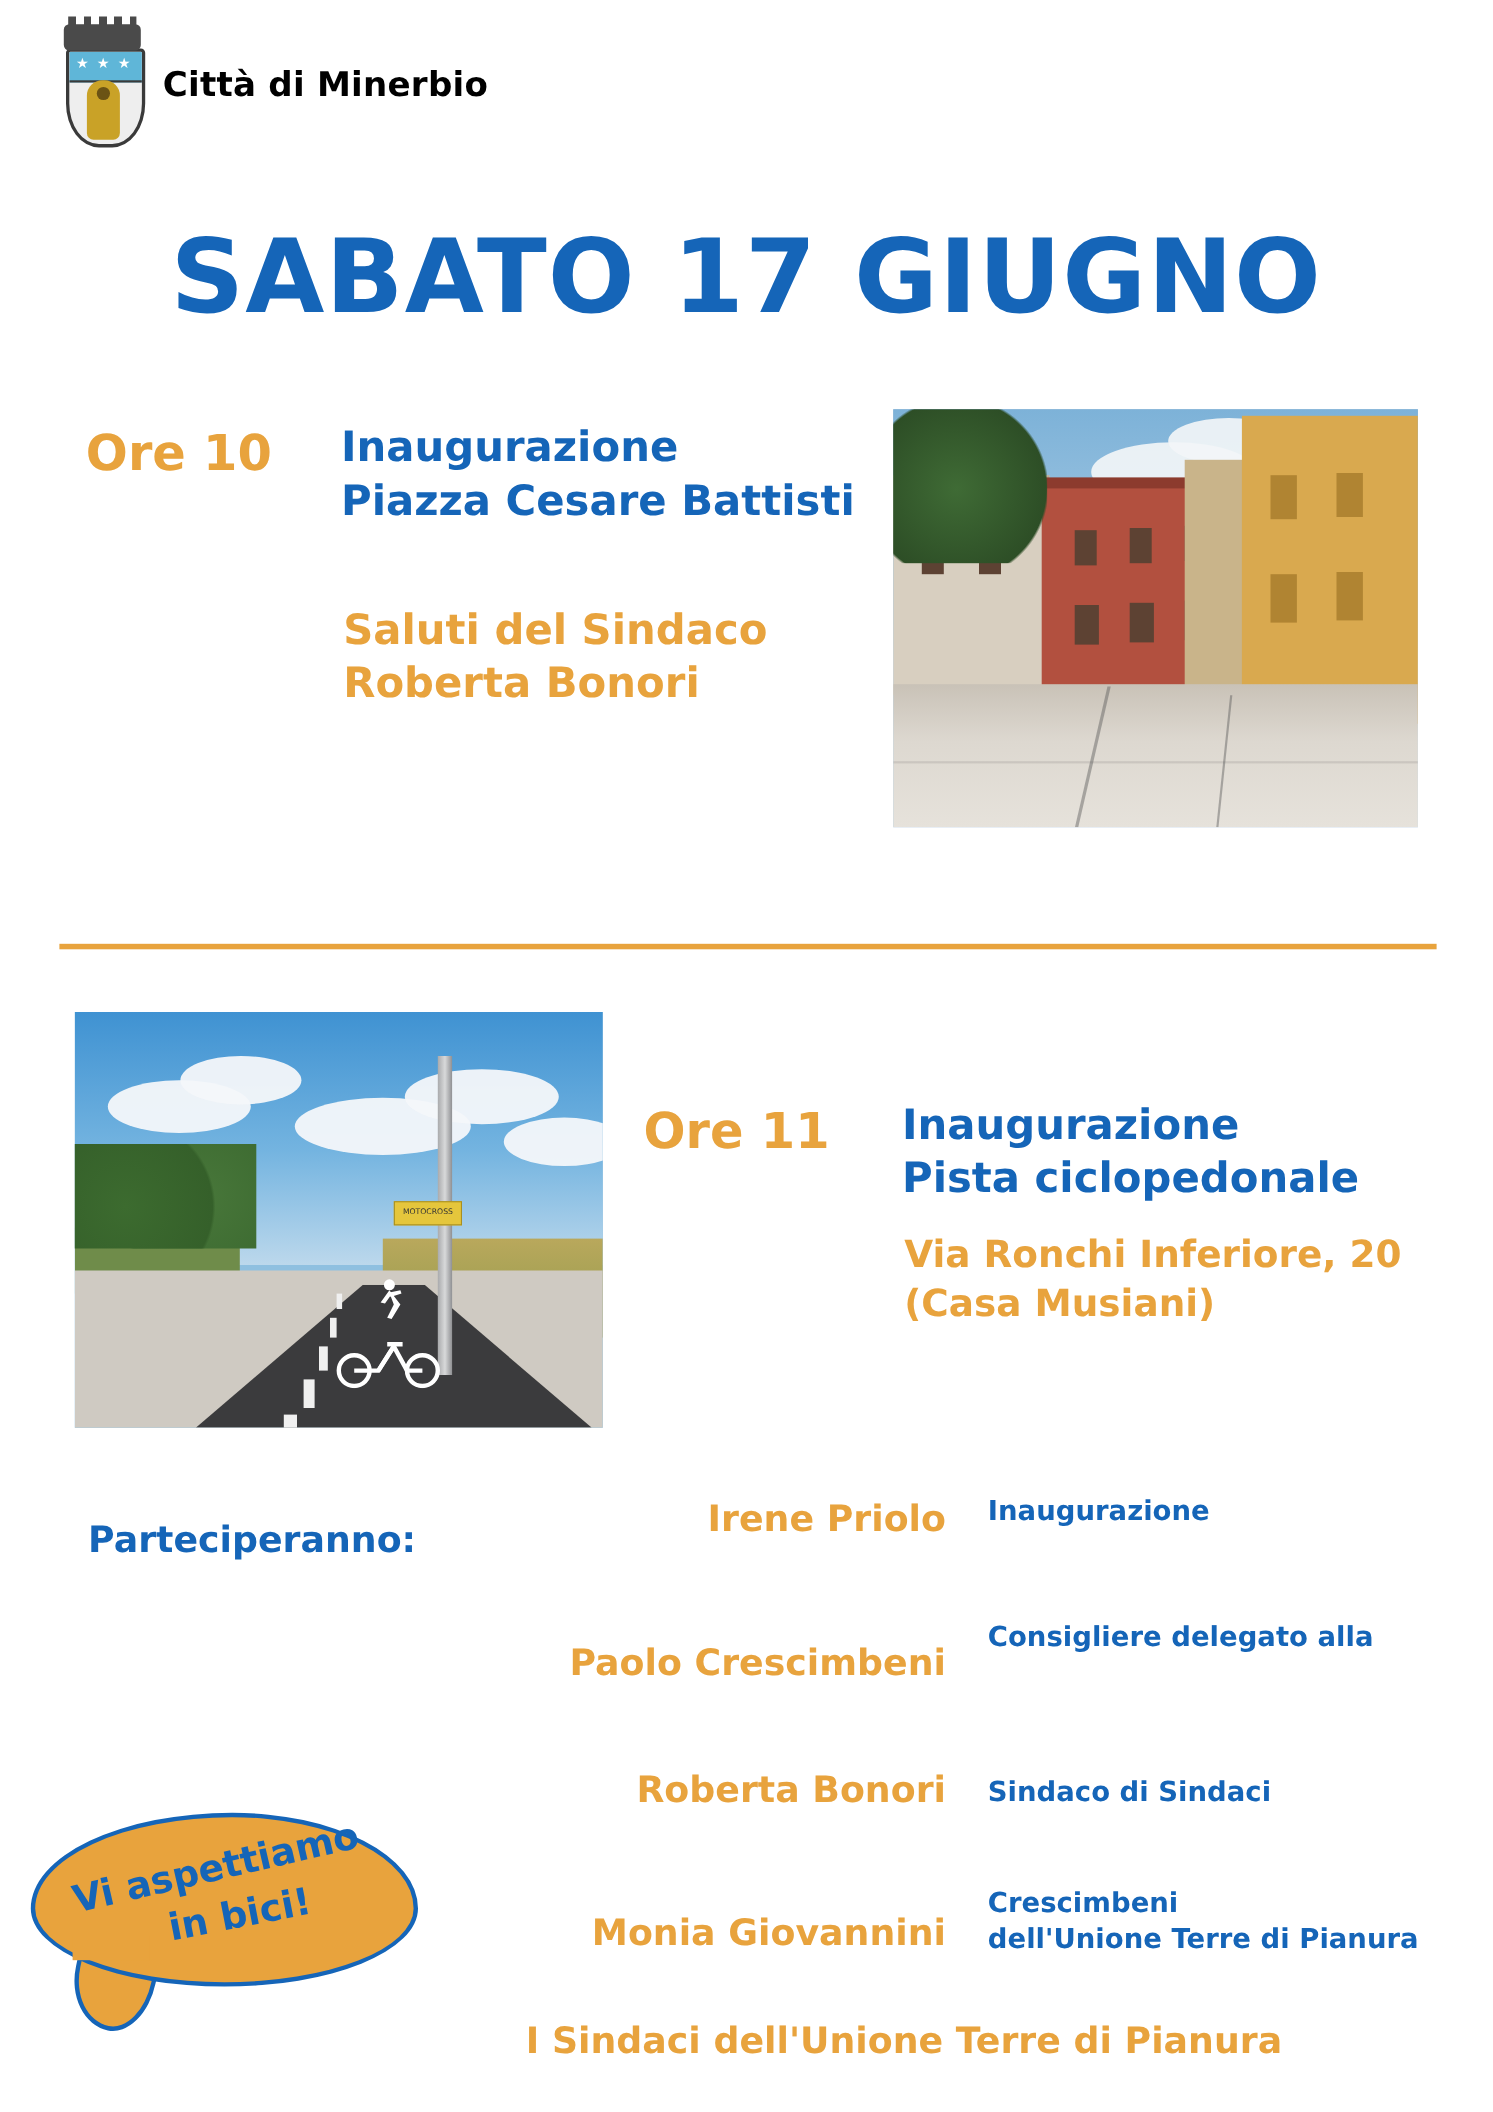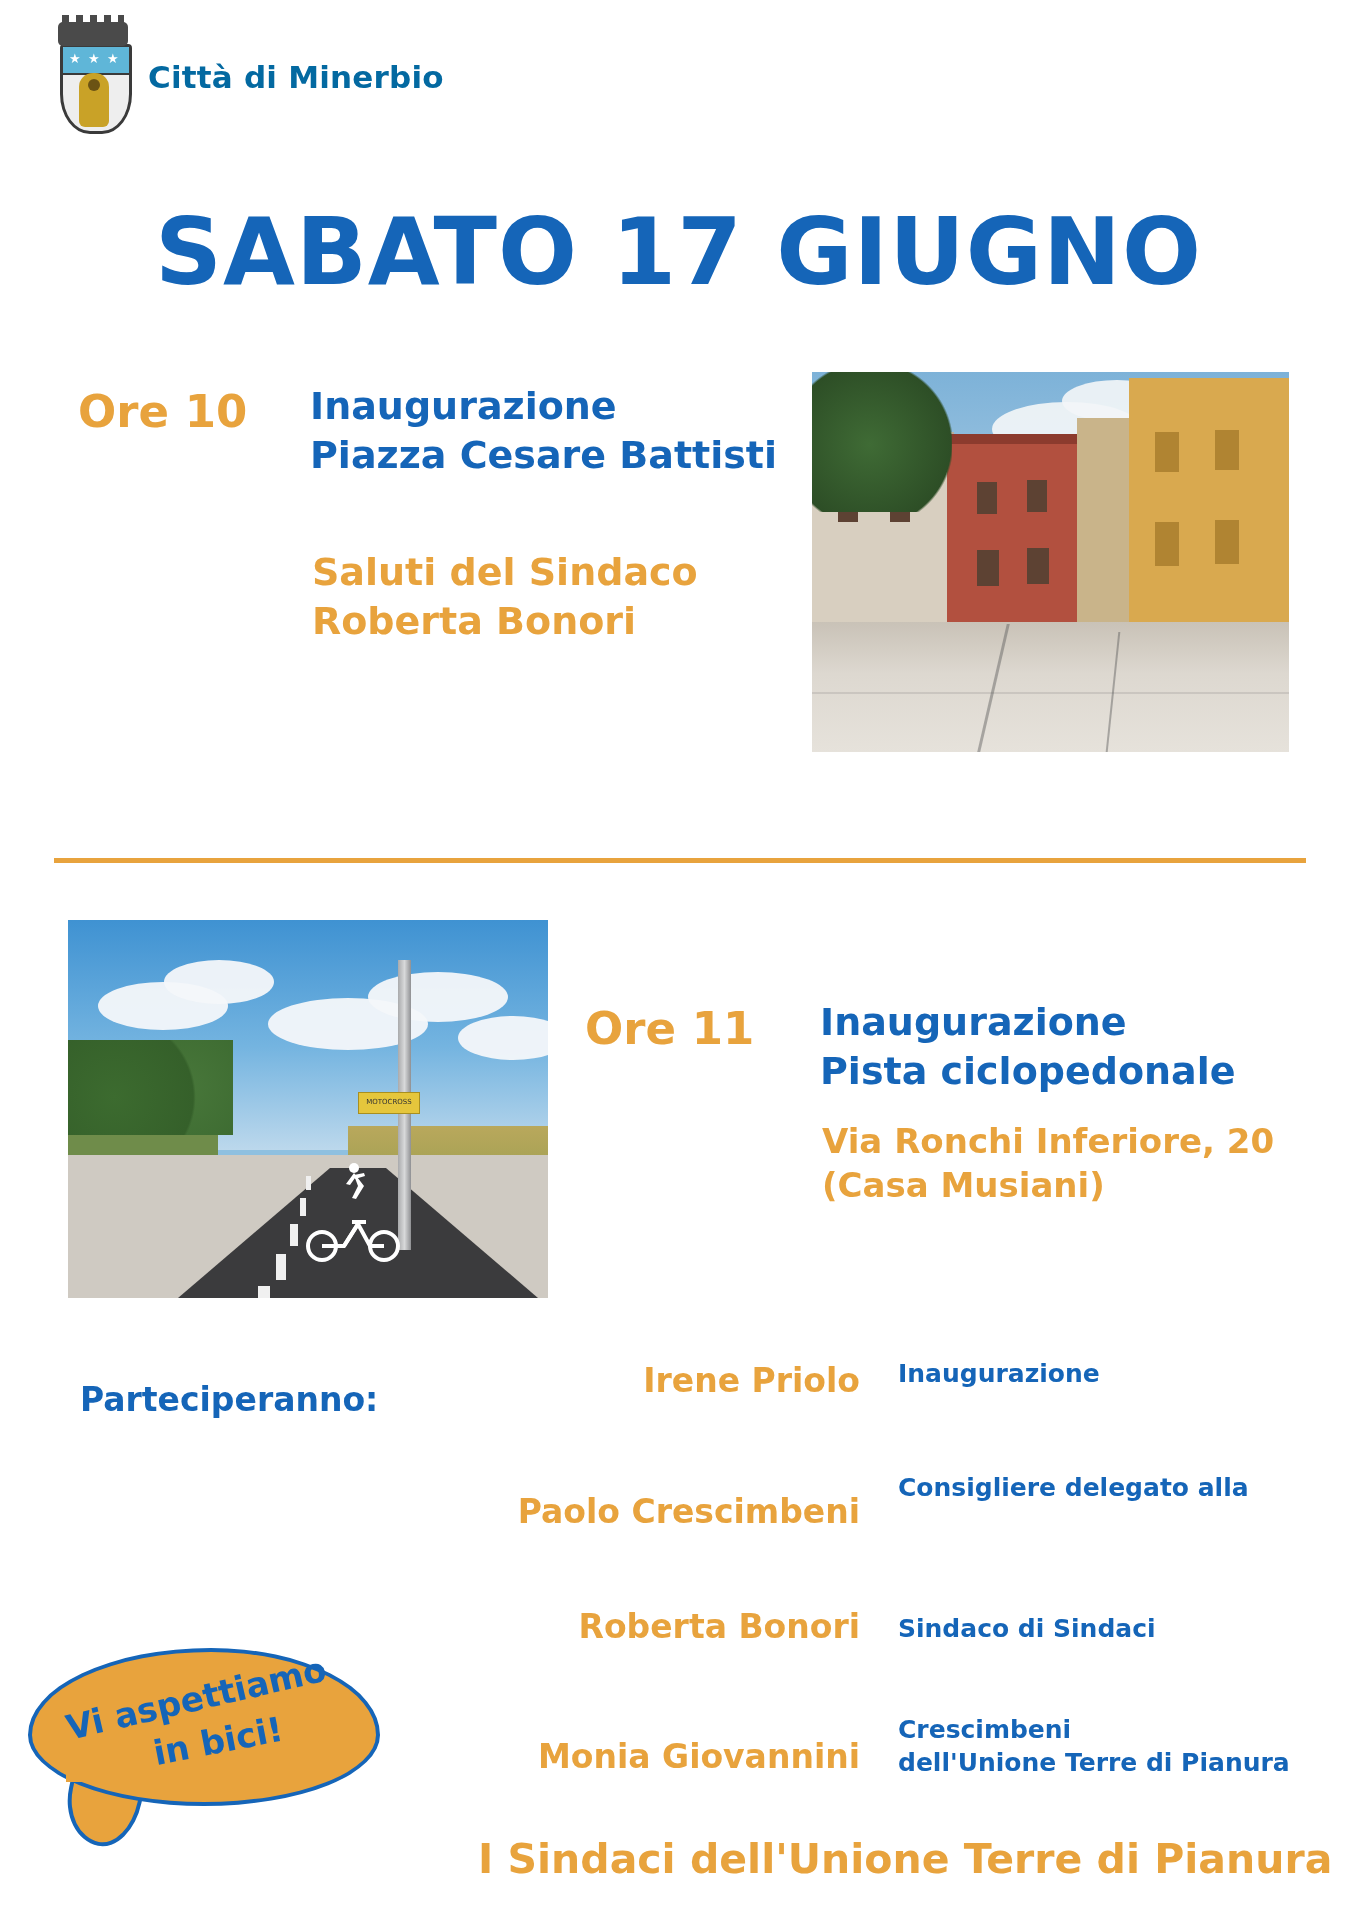--- a/index.html
+++ b/index.html
@@ -90,21 +90,21 @@
     position: absolute;
     left: 4px;
     top: -7px;
     width: 62px;
     height: 10px;
     background: repeating-linear-gradient(to right, #4a4a4a 0 7px, transparent 7px 14px);
   }
   .city-name {
     font-size: 31px;
     font-weight: bold;
-    color: #0369a1;
+    color: #000000;
     letter-spacing: 0.2px;
   }
 
   
   .main-title {
     position: absolute;
     top: 198px;
     left: 0;
     width: 100%;
     text-align: center;
@@ -351,21 +351,21 @@
     font-size: 25px;
     font-weight: bold;
     color: #1565b8;
     left: 898px;
     line-height: 1.3;
   }
   .part-footer {
     position: absolute;
     top: 1835px;
     left: 478px;
-    font-size: 41px;
+    font-size: 33px;
     font-weight: bold;
     color: #e8a33d;
   }
 
   
   .bubble {
     position: absolute;
     left: 20px;
     top: 1648px;
     width: 360px;

